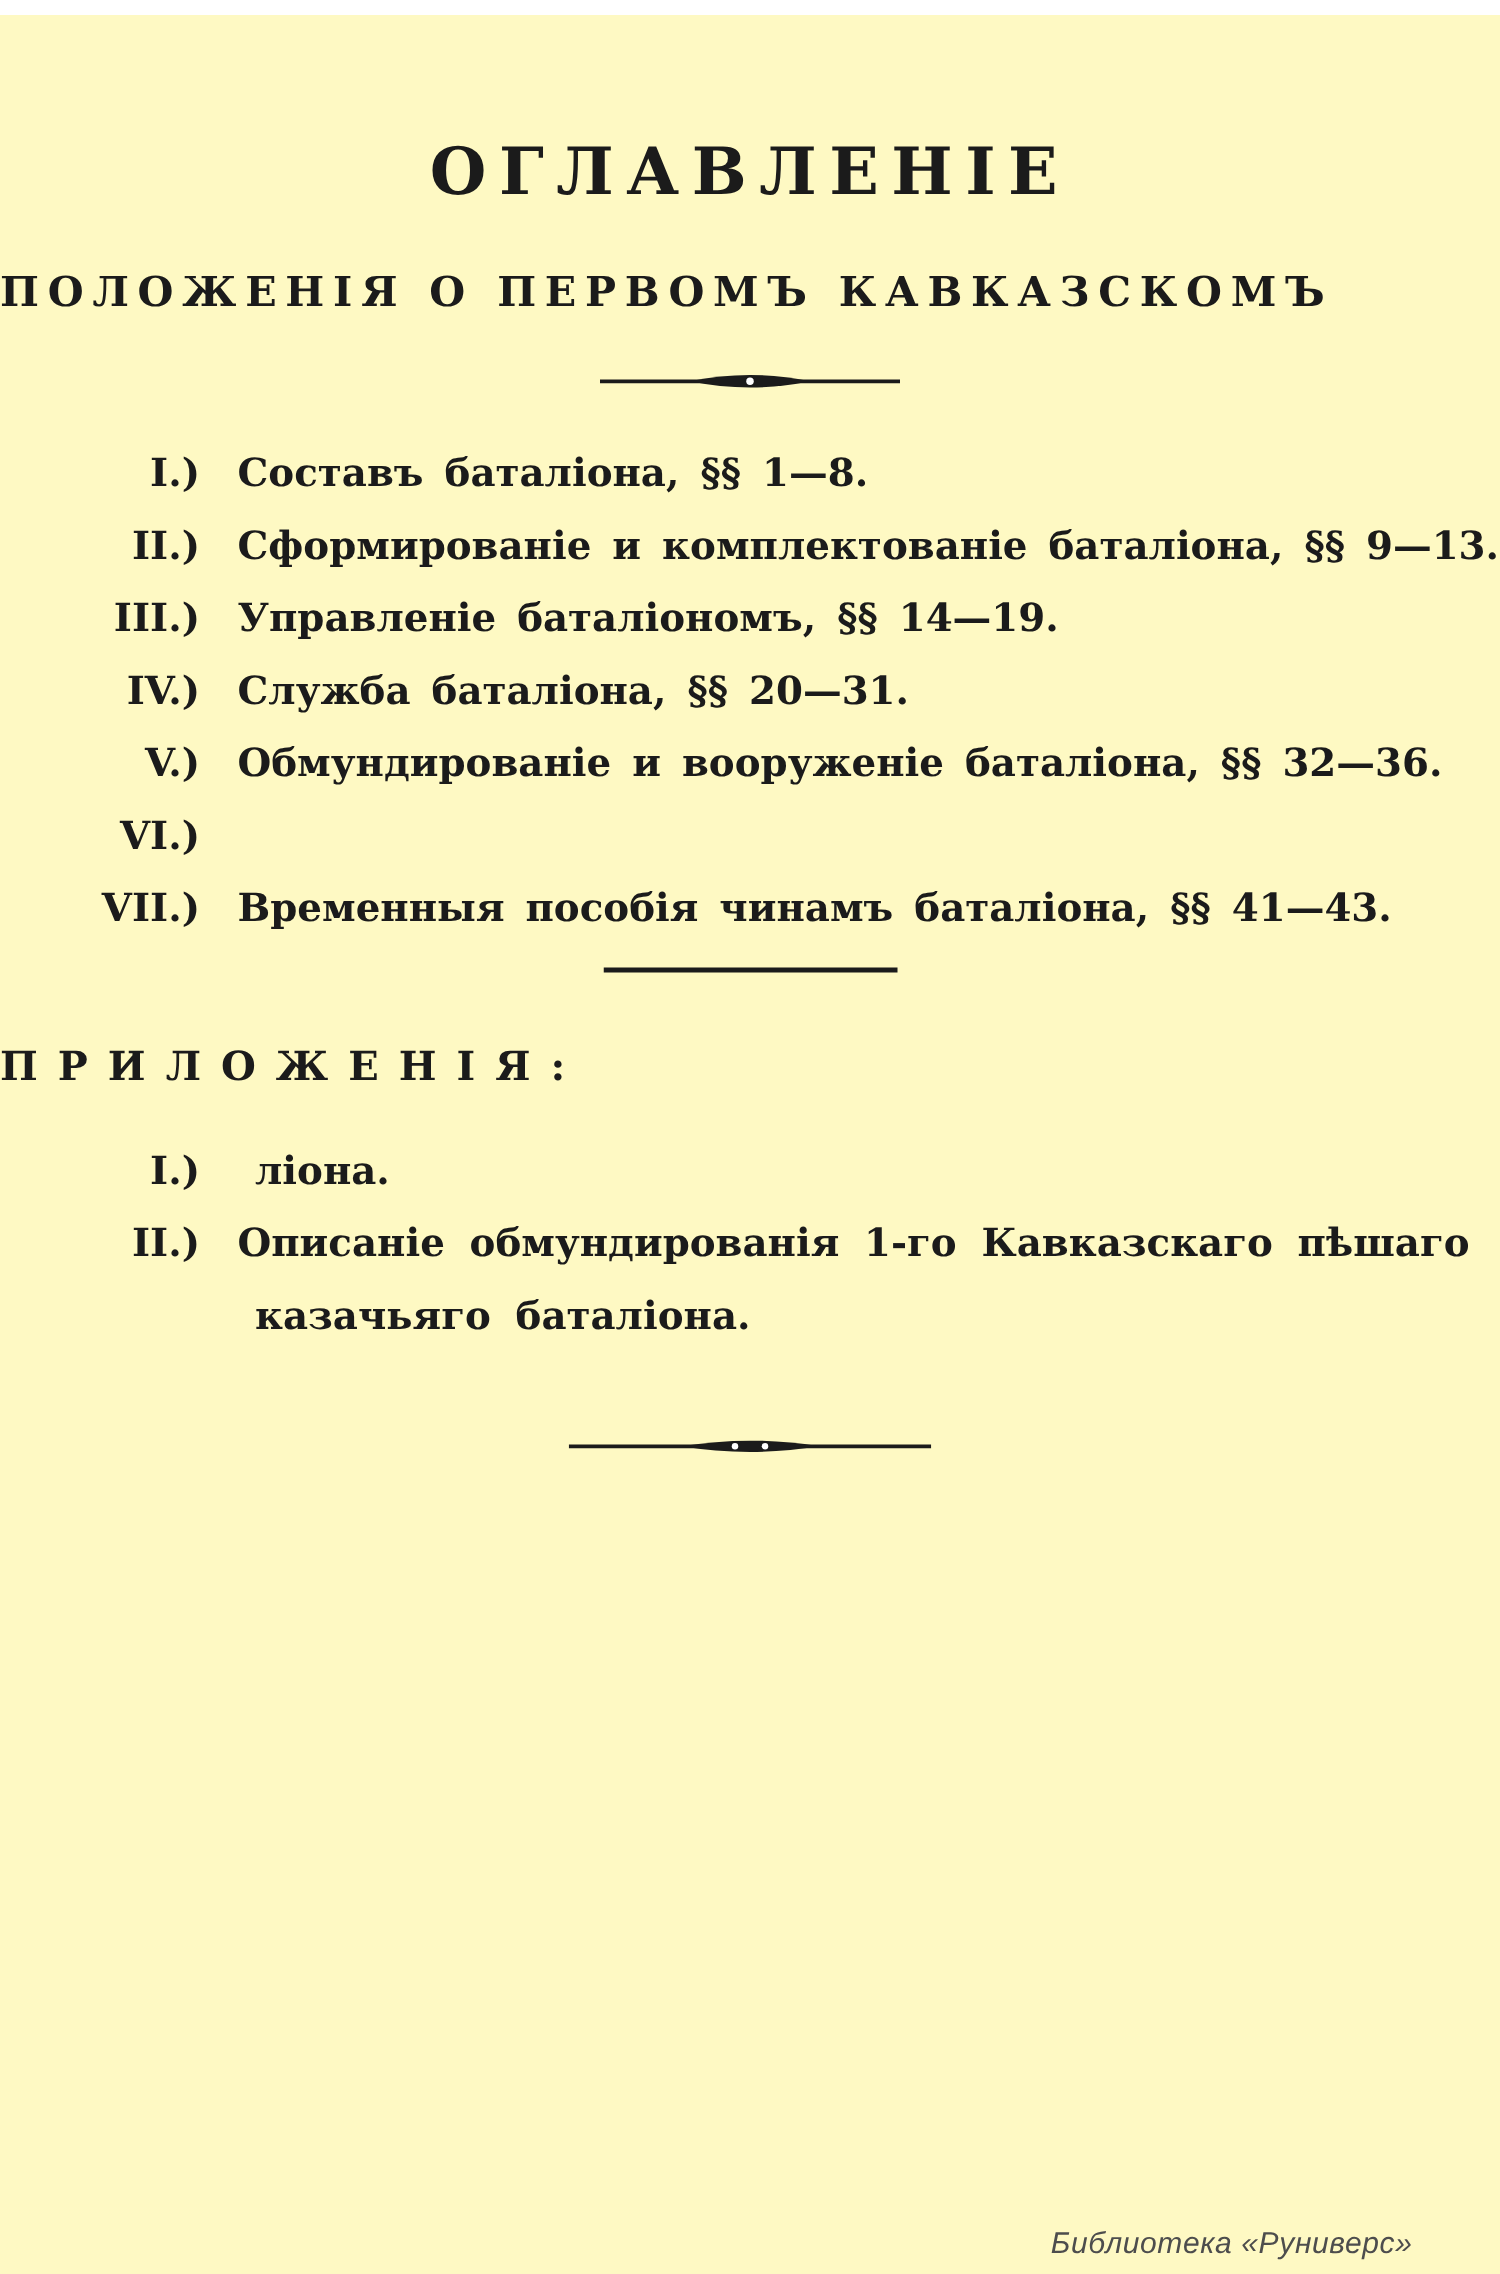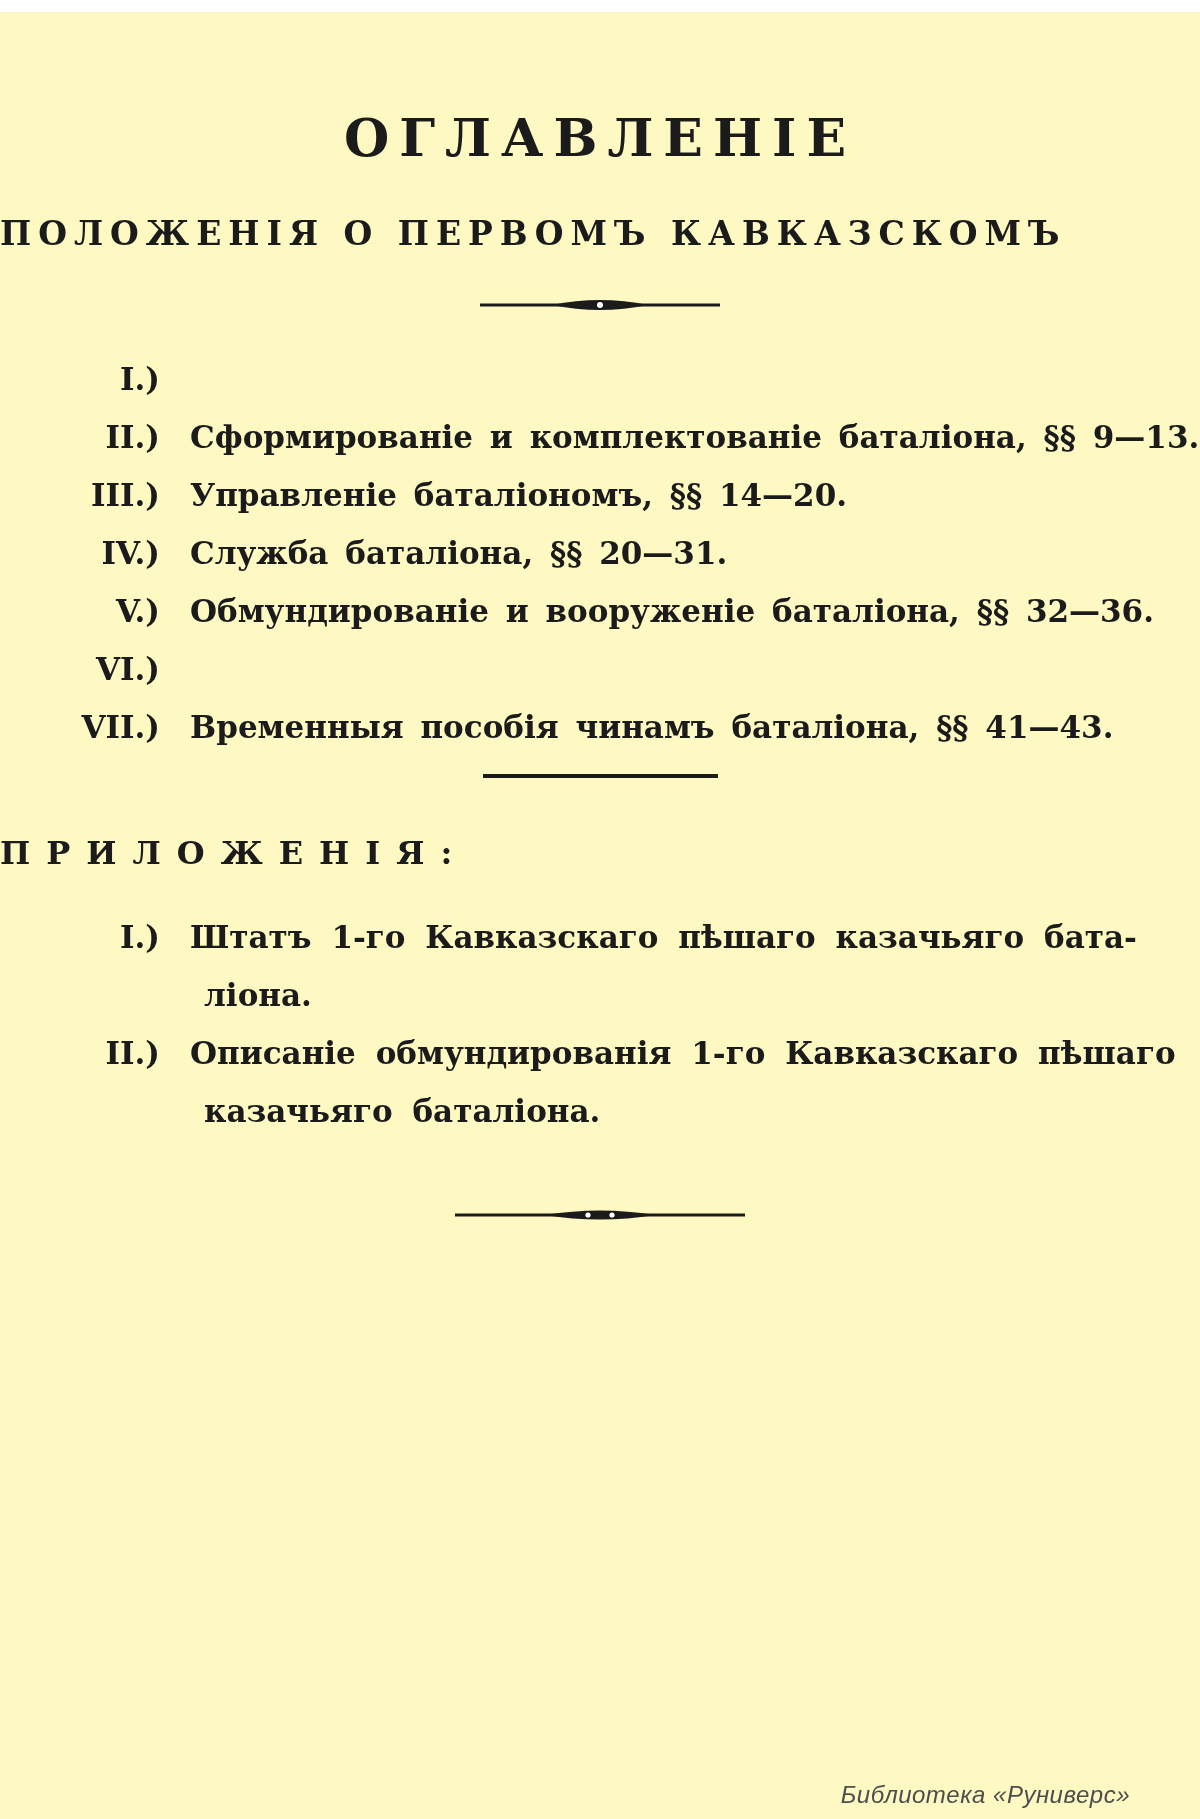--- a/index.html
+++ b/index.html
@@ -91,28 +91,29 @@
 
   <svg class="rule1" width="240" height="18" viewBox="0 0 240 18">
     <line x1="0" y1="9" x2="240" y2="9" stroke="#1b1b1b" stroke-width="3"></line>
     <path d="M72 9 Q120 -1 168 9 Q120 19 72 9 Z" fill="#1b1b1b"></path>
     <circle cx="120" cy="9" r="3" fill="#ffffff"></circle>
   </svg>
 
   <div class="toc">
     <div class="row">
       <span class="num">I.)</span>
+      <span class="text">Составъ баталіона, §§ 1—8.</span>
     </div>
     <div class="row">
       <span class="num">II.)</span>
       <span class="text">Сформированіе и комплектованіе баталіона, §§ 9—13.</span>
     </div>
     <div class="row">
       <span class="num">III.)</span>
-      <span class="text">Управленіе баталіономъ, §§ 14—20.</span>
+      <span class="text">Управленіе баталіономъ, §§ 14—19.</span>
     </div>
     <div class="row">
       <span class="num">IV.)</span>
       <span class="text">Служба баталіона, §§ 20—31.</span>
     </div>
     <div class="row">
       <span class="num">V.)</span>
       <span class="text">Обмундированіе и вооруженіе баталіона, §§ 32—36.</span>
     </div>
     <div class="row">
@@ -125,21 +126,20 @@
   </div>
 
   <div class="rule2"></div>
 
   <div class="appendix-heading">ПРИЛОЖЕНІЯ:</div>
 
   <div class="appendix">
     <div class="app-row">
       <span class="num">I.)</span>
       <span class="app-lines">
-        <span style="display:block">Штатъ 1-го Кавказскаго пѣшаго казачьяго бата-</span>
         <span style="display:block" class="line2">ліона.</span>
       </span>
     </div>
     <div class="app-row">
       <span class="num">II.)</span>
       <span class="app-lines">
         <span style="display:block">Описаніе обмундированія 1-го Кавказскаго пѣшаго</span>
         <span style="display:block" class="line2">казачьяго баталіона.</span>
       </span>
     </div>

